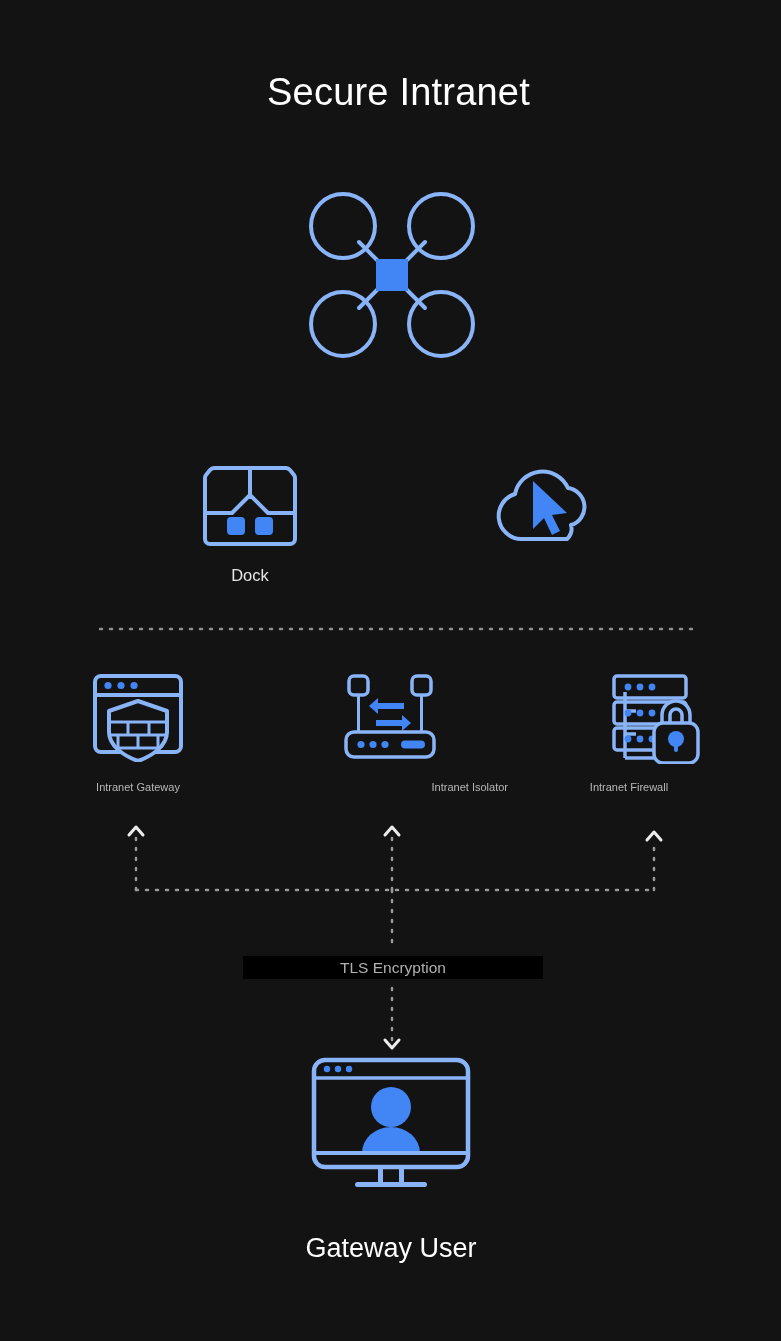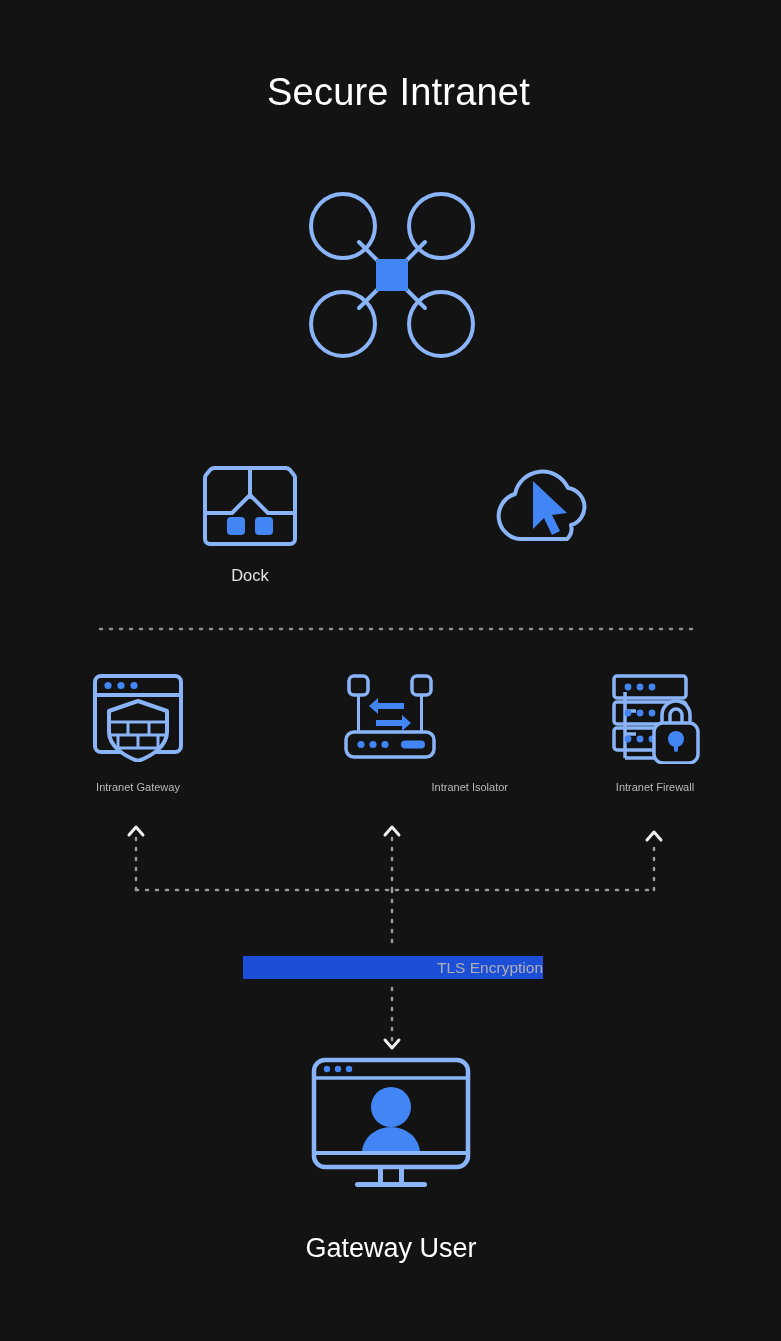--- a/index.html
+++ b/index.html
@@ -64,26 +64,26 @@
     text-align: center;
     color: #b8b8b8;
     font-size: 11px;
     font-weight: 400;
     line-height: 1.1;
   }
 
   .edge-label {
     position: absolute;
     width: 300px;
-    text-align: right;
+    text-align: center;
     color: #b0b0b0;
     font-size: 15.5px;
     font-weight: 400;
     line-height: 1.1;
-    background: #1d4ed8;
+    background: #000000;
     padding: 3px 0;
   }
 
   
   .icon {
     position: absolute;
   }
   .icon svg { display: block; }
 
   
@@ -226,21 +226,21 @@
       <circle cx="34" cy="69" r="3.4" fill="#4285f4"></circle>
       <circle cx="46" cy="69" r="3.4" fill="#4285f4"></circle>
 
       <path d="M56 45 a14 14 0 0 1 28 0 l0 12 l-8 0 l0 -12 a6 6 0 0 0 -12 0 l0 12 l-8 0 Z" fill="#131313" stroke="#8ab4f8" stroke-width="3.5" stroke-linejoin="round"></path>
       <rect x="48" y="53" width="44" height="40" rx="9" fill="#131313" stroke="#8ab4f8" stroke-width="3.5"></rect>
       <circle cx="70" cy="69" r="8" fill="#4285f4"></circle>
       <rect x="68" y="69" width="4" height="13" rx="2" fill="#4285f4"></rect>
     </svg>
   </div>
 
-  <div class="node-label-sm" style="left:555px; top:781px; width:200px;">Intranet Firewall</div>
+  <div class="node-label-sm" style="left:529px; top:781px; width:200px;">Intranet Firewall</div>
 
   <svg class="connectors">
 
     <line x1="136" y1="890" x2="654" y2="890" stroke="#9a9a9a" stroke-width="2.5" stroke-linecap="round" stroke-dasharray="2 8"></line>
 
     <line x1="136" y1="890" x2="136" y2="836" stroke="#9a9a9a" stroke-width="2.5" stroke-linecap="round" stroke-dasharray="2 8"></line>
 
     <line x1="392" y1="890" x2="392" y2="836" stroke="#9a9a9a" stroke-width="2.5" stroke-linecap="round" stroke-dasharray="2 8"></line>
 
     <line x1="654" y1="890" x2="654" y2="841" stroke="#9a9a9a" stroke-width="2.5" stroke-linecap="round" stroke-dasharray="2 8"></line>

